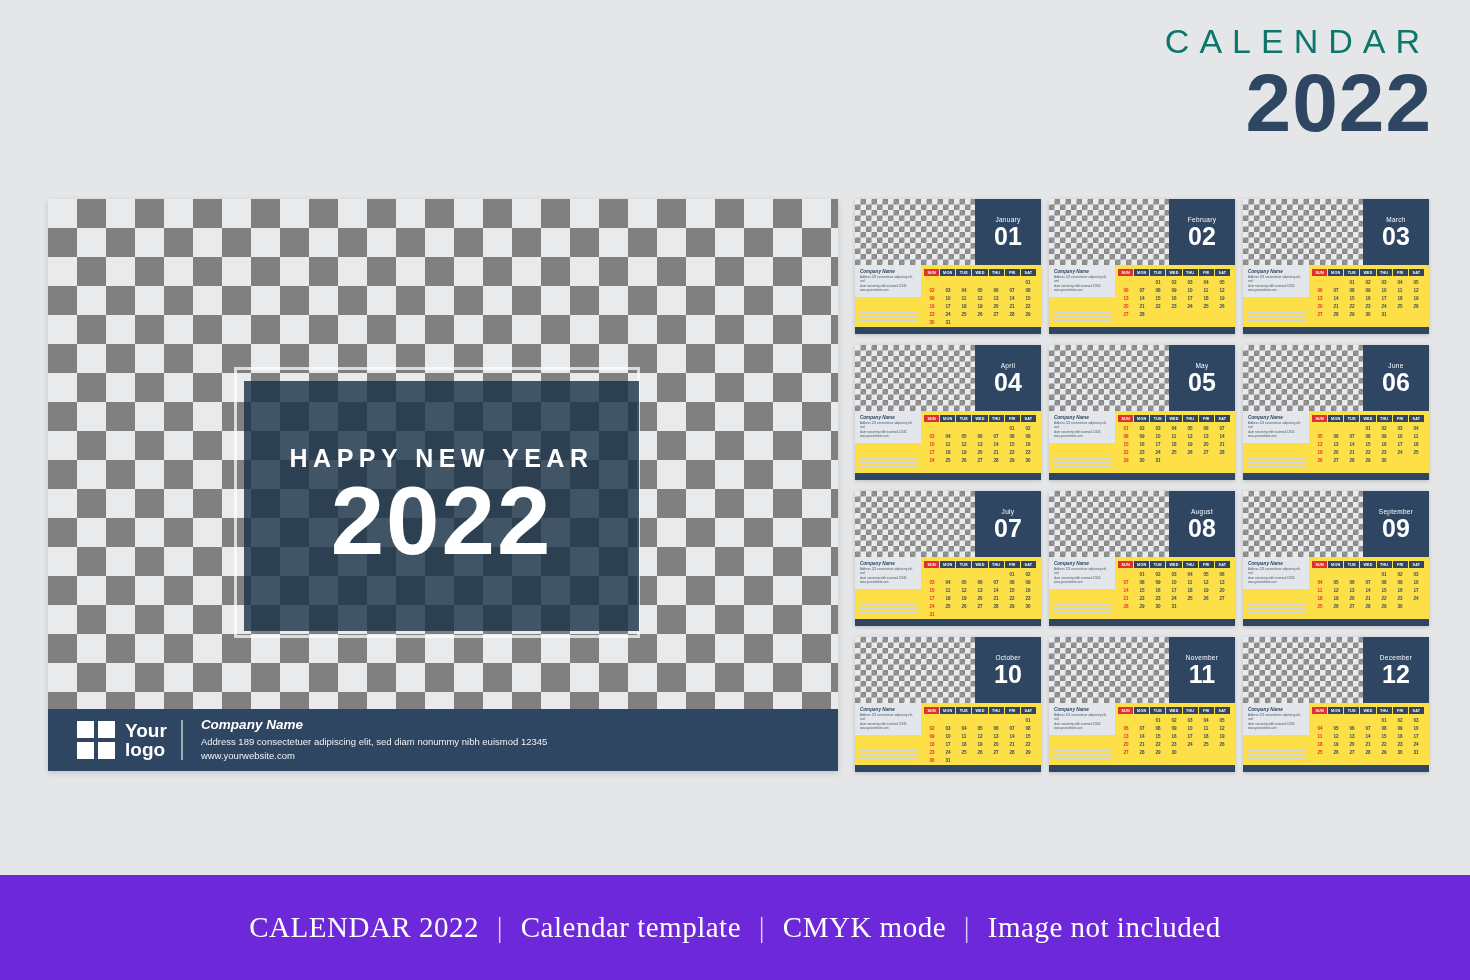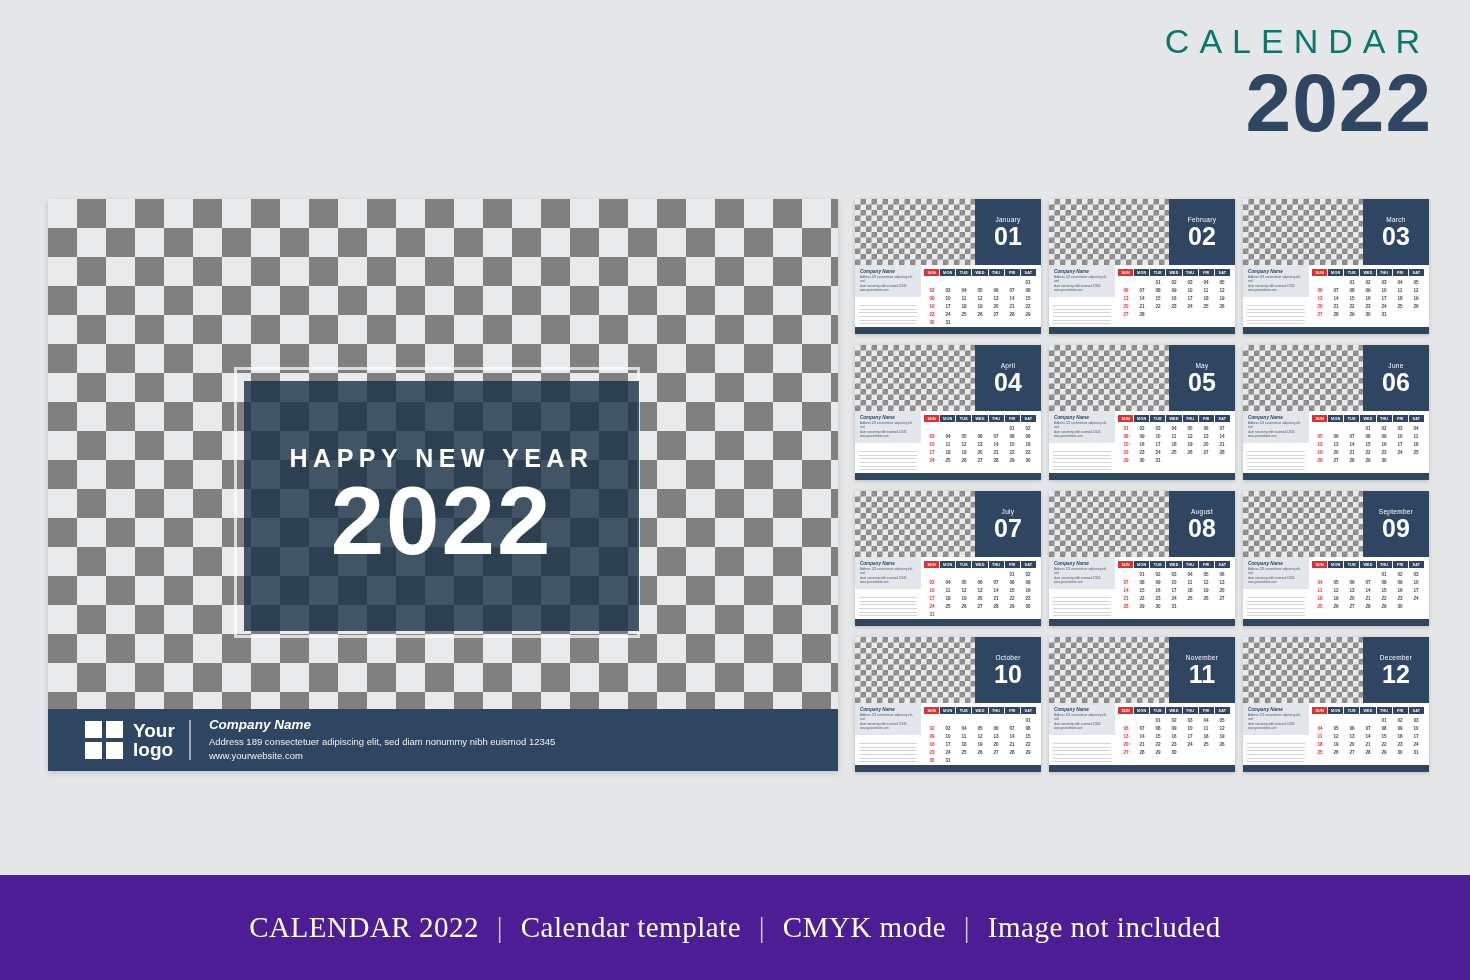--- a/index.html
+++ b/index.html
@@ -69,21 +69,21 @@
     color:#fff;font-size:96px;font-weight:bold;
     letter-spacing:2px;line-height:1;
   }
 
   
   .cover-footer{
     position:absolute;left:0;bottom:0;
     width:100%;height:62px;background:#2e4662;
     display:flex;align-items:center;
   }
-  .logo-wrap{display:flex;align-items:center;padding-left:37px;}
+  .logo-wrap{display:flex;align-items:center;padding-left:29px;}
   .logo-grid{
     width:38px;height:38px;
     display:grid;grid-template-columns:1fr 1fr;grid-template-rows:1fr 1fr;
     gap:4px;margin-right:10px;
   }
   .logo-grid i{background:#fff;display:block;}
   .logo-text{
     color:#fff;font-weight:bold;font-size:19px;line-height:1.02;
   }
   .divider{
@@ -96,21 +96,21 @@
 
   
   .months{
     position:absolute;left:855px;top:199px;
     display:grid;
     grid-template-columns:repeat(3,186px);
     grid-template-rows:repeat(4,135px);
     column-gap:8px;row-gap:11px;
   }
   .mcard{
-    position:relative;background:#ffffff;
+    position:relative;background:#fde047;
     box-shadow:0 1px 4px rgba(0,0,0,.18);
     overflow:hidden;
   }
   .m-photo{position:absolute;left:0;top:0;width:100%;height:66px;}
   .m-badge{
     position:absolute;right:0;top:0;width:66px;height:66px;
     background:#2e4662;color:#fff;
     display:flex;flex-direction:column;
     align-items:center;justify-content:center;
   }
@@ -138,21 +138,21 @@
   .days span{
     font-size:4.6px;text-align:center;color:#3a4a5a;
     padding:1.5px 0;font-weight:bold;
   }
   .days span.sun{color:#e03030;}
   .m-base{position:absolute;left:0;bottom:0;width:100%;height:7px;background:#2e4662;}
 
   
   .banner{
     position:absolute;left:0;bottom:0;width:100%;height:105px;
-    background:#4c1d95;display:flex;align-items:center;justify-content:center;
+    background:#6d28d9;display:flex;align-items:center;justify-content:center;
   }
   .banner-text{
     color:#fff;font-family:"Liberation Serif", serif;
     font-size:29px;letter-spacing:.5px;
   }
   .banner-text .sep{opacity:.75;padding:0 10px;}
 </style>
 </head>
 <body>
 

